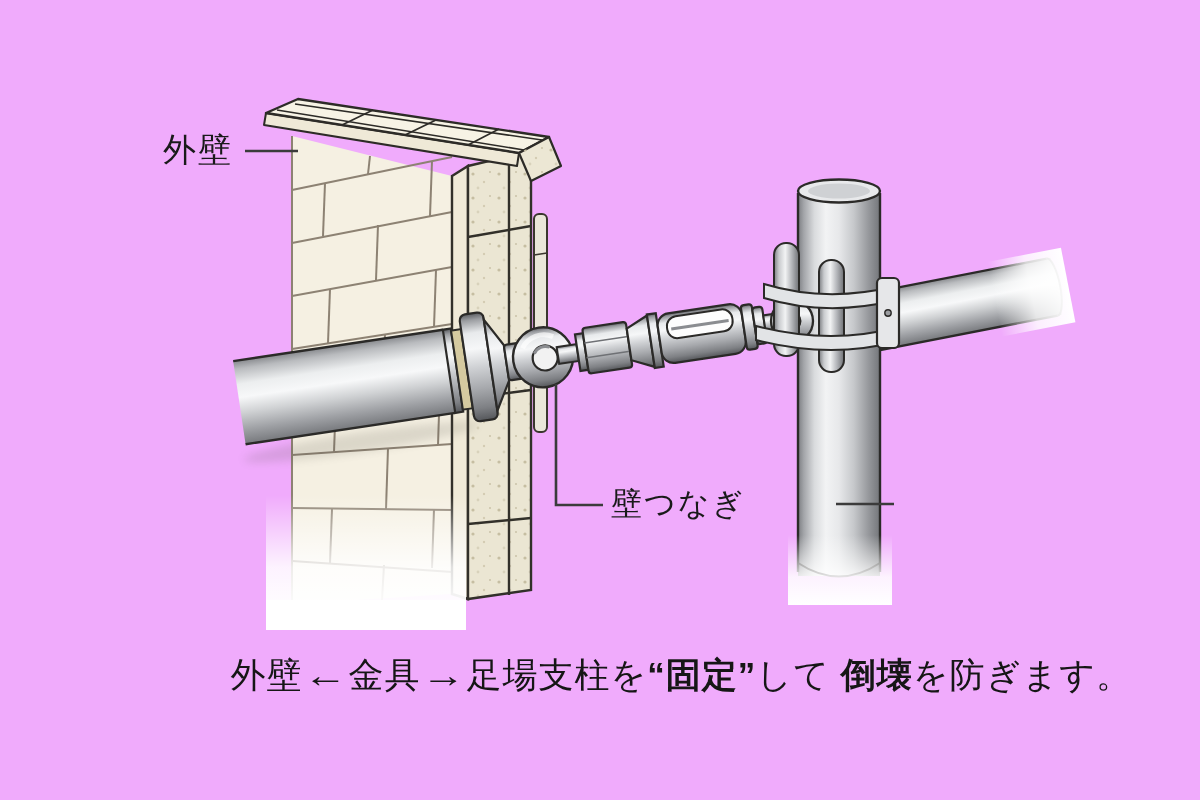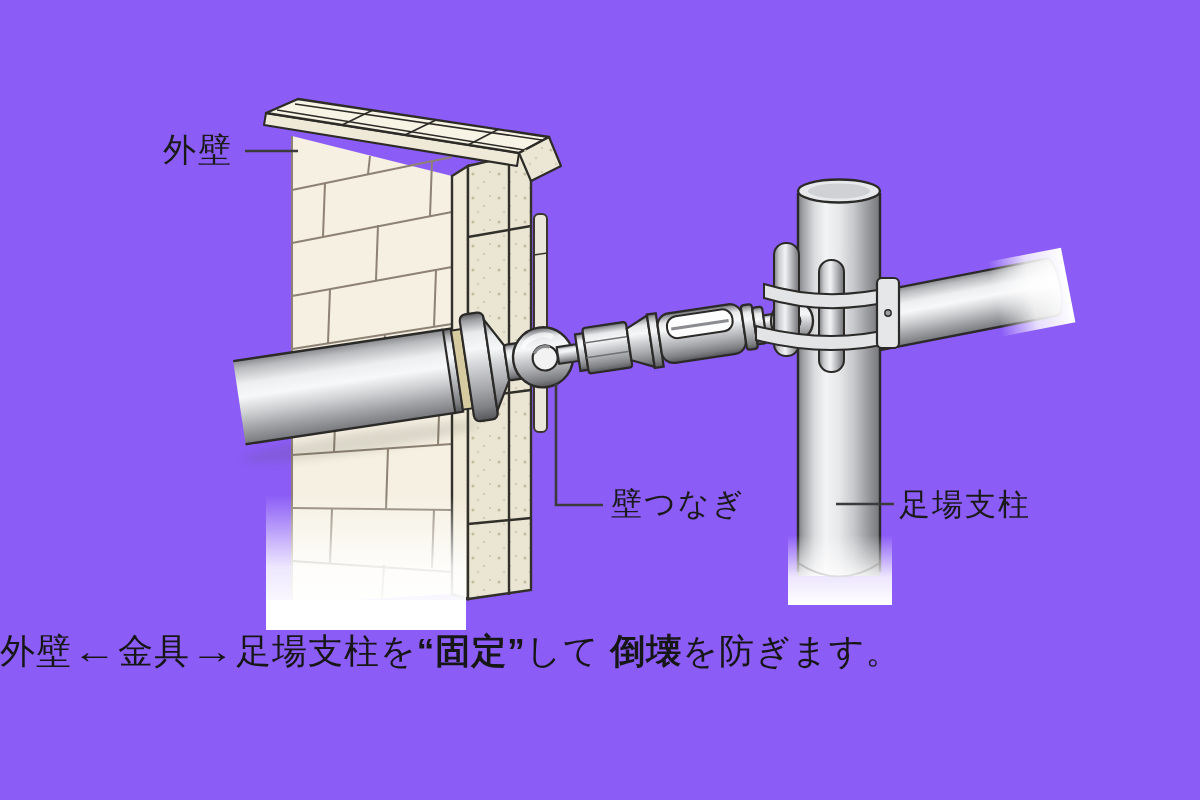--- a/index.html
+++ b/index.html
@@ -1,29 +1,29 @@
 <!DOCTYPE html>
 <html><head>
 <meta charset="utf-8">
 <style>
   html,body{margin:0;padding:0;background:#ffffff;}
   .stage{
-    position:relative;width:1200px;height:800px;background:#8b5cf6;overflow:hidden;
+    position:relative;width:1200px;height:800px;background:#f0abfc;overflow:hidden;
     font-family:"Liberation Sans","DejaVu Sans",sans-serif;color:#1a1a1a;
   }
   .stage svg{position:absolute;left:0;top:0;}
   .diagram-label{
     position:absolute;font-size:31px;font-weight:500;letter-spacing:2px;
     color:#1a1a1a;white-space:nowrap;line-height:1;
   }
   .label-wall{left:163px;top:133px;font-size:33px;}
   .label-tie{left:611px;top:488px;text-align:right;}
   .label-post{left:899px;top:489px;}
   .caption{
-    position:absolute;left:0;top:628px;width:1132px;text-align:left;
+    position:absolute;left:0;top:652px;width:1132px;text-align:right;
     font-size:35px;font-weight:500;letter-spacing:1px;color:#161616;white-space:nowrap;
   }
   .caption .arrow{font-weight:900;display:inline-block;margin:0 5px;transform:scaleX(1.25);}
   .caption .em{font-weight:800;}
   .caption .quote{font-weight:700;}
 </style>
 </head>
 <body>
 
 <div class="stage">
@@ -236,19 +236,18 @@
 
   <g stroke="#3b3b3b" stroke-width="2.6" fill="none">
     <path d="M245,151 L298,151"></path>
     <path d="M556,384 L556,505 L603,505"></path>
     <path d="M836,504 L894,504"></path>
   </g>
 </svg>
 
 <div class="diagram-label label-wall">外壁</div>
 <div class="diagram-label label-tie">壁つなぎ</div>
-<div class="diagram-label label-post">足場支柱</div>
 
 <div class="caption">
   <span>外壁</span><span class="arrow">←</span><span>金具</span><span class="arrow">→</span><span>足場支柱を</span><span class="quote">“</span><span class="em">固定</span><span class="quote">”</span><span>して </span><span class="em">倒壊</span><span>を防ぎます。</span>
 </div>
 
 </div>
 
 </body></html>

